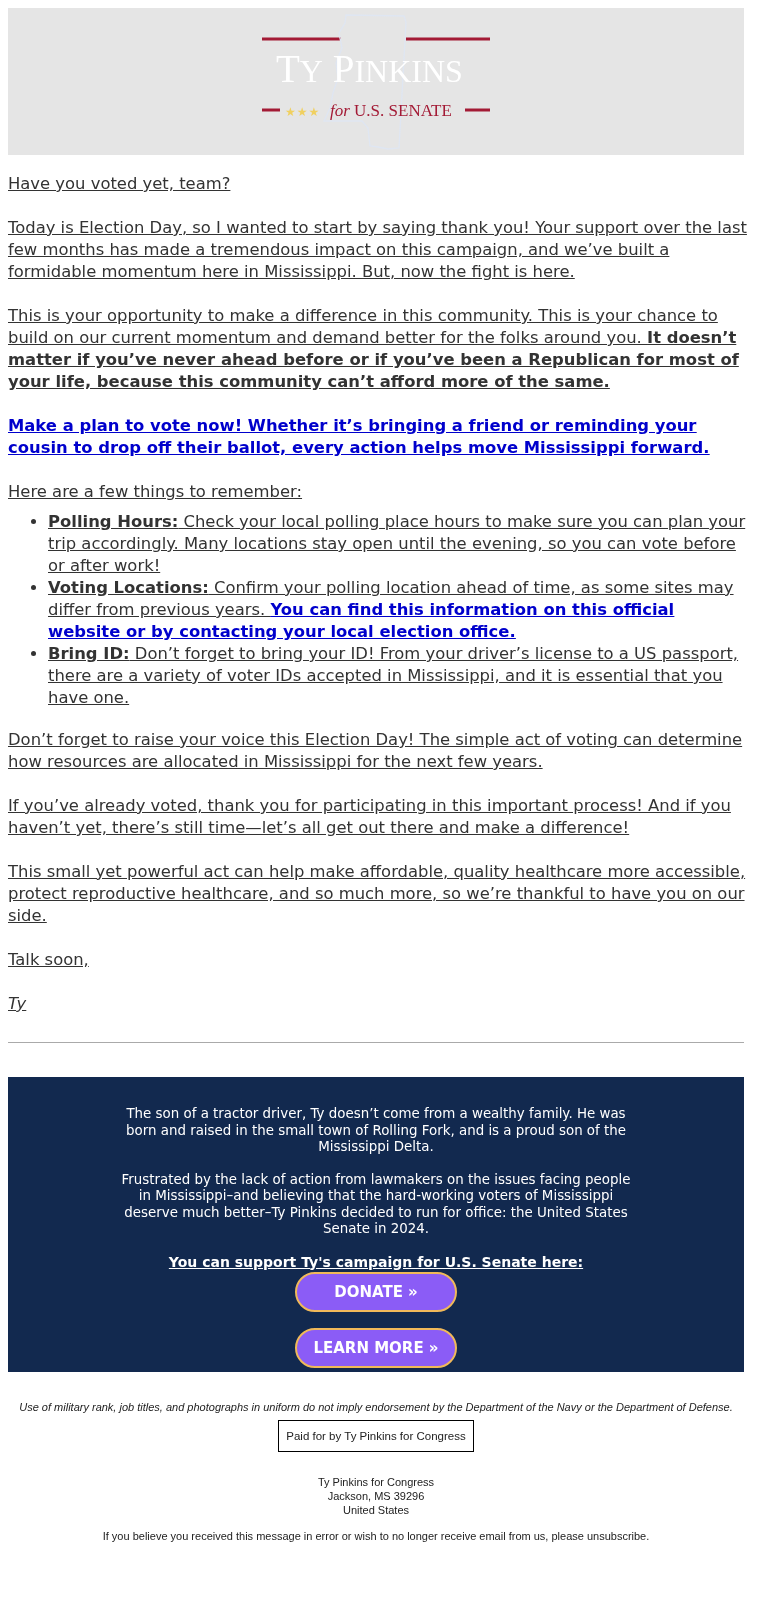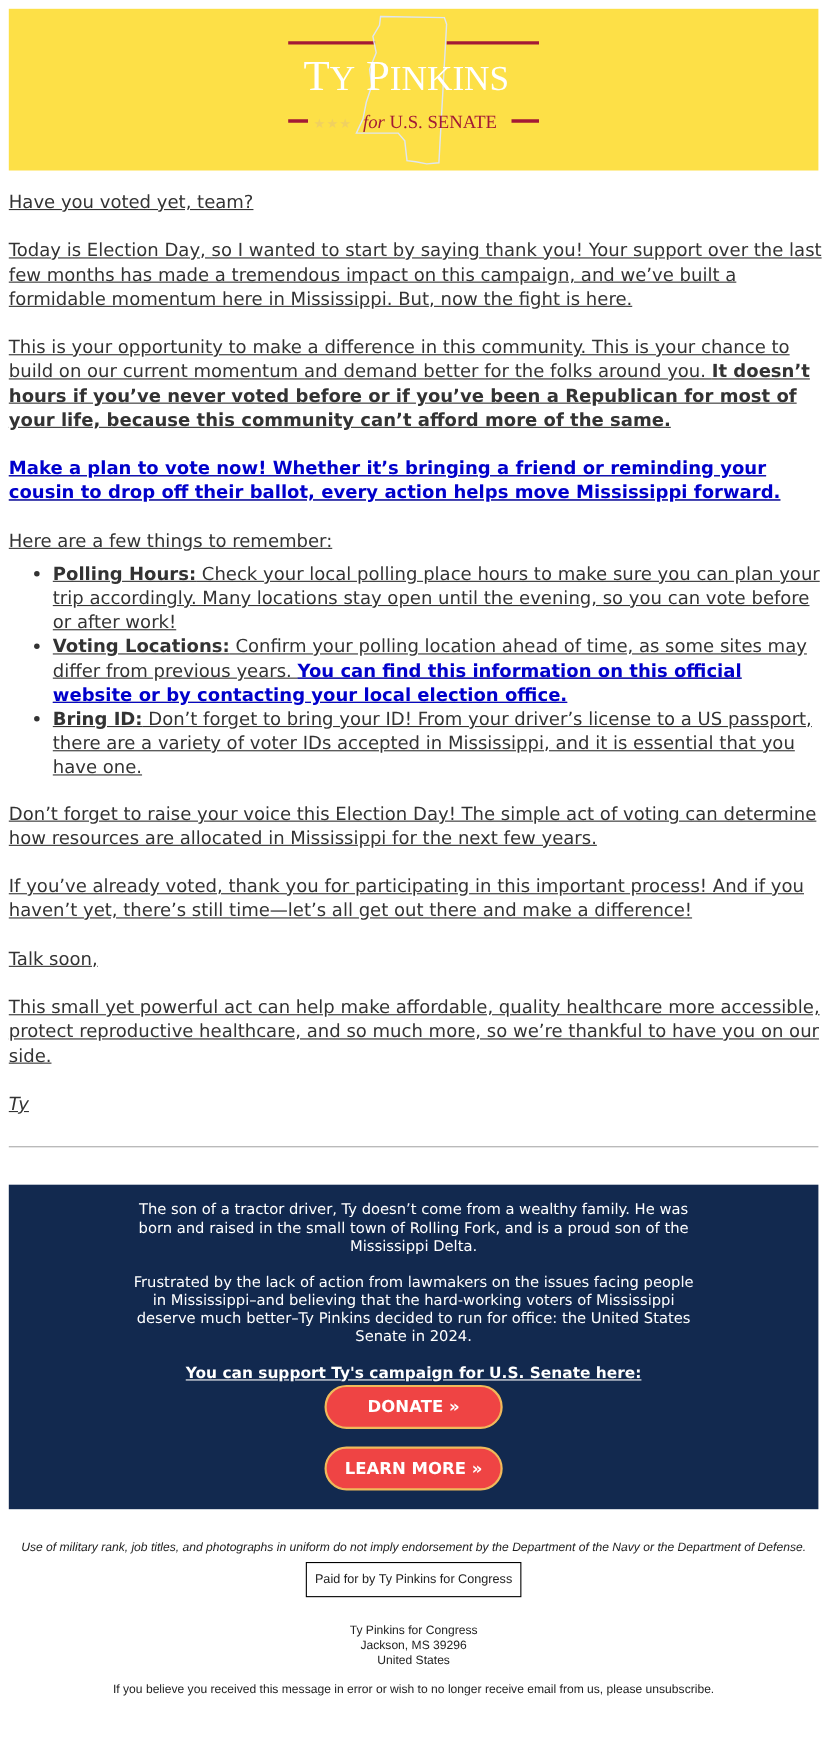--- a/index.html
+++ b/index.html
@@ -1,33 +1,33 @@
 <!DOCTYPE html>
 <html><head>
 <meta charset="utf-8">
 <style>
   * { box-sizing: border-box; }
   html, body { margin: 0; padding: 0; background: #ffffff; }
   body { width: 758px; height: 1597px; position: relative; overflow: hidden; font-family: "DejaVu Sans", sans-serif; }
-  .header { position: absolute; left: 8px; top: 8px; width: 736px; height: 147px; background: #fde047; overflow: hidden; }
+  .header { position: absolute; left: 8px; top: 8px; width: 736px; height: 147px; background: #e5e5e5; overflow: hidden; }
   .header svg { position: absolute; left: 0; top: 0; }
   .body-text { position: absolute; left: 8px; top: 173px; width: 740px; color: #333333; font-size: 16.4px; line-height: 22px; text-decoration: underline; }
   .body-text p { margin: 0 0 22px 0; }
   .body-text b { color: #333333; }
   .body-text a { color: #0000cc; font-weight: bold; text-decoration: underline; text-align: center; }
   .body-text ul { margin: 0 0 20px 0; padding-left: 40px; }
   .body-text li { margin: 0; }
   .sig { font-style: italic; }
   .divider { position: absolute; left: 8px; top: 1042px; width: 736px; height: 0; border-top: 1px solid #aaaaaa; }
   .bio { position: absolute; left: 8px; top: 1077px; width: 736px; height: 295px; background: #12294f; color: #ffffff; text-align: center; font-size: 13.4px; line-height: 16.5px; }
   .bio p { margin: 0 auto; width: 520px; }
-  .bio .p1 { padding-top: 16px; }
+  .bio .p1 { padding-top: 29px; }
   .bio .p2 { margin-top: 16px; }
   .bio .support { margin-top: 16px; font-weight: bold; text-decoration: underline; font-size: 14px; display: block; color: #ffffff; }
-  .btn { display: block; margin: 0 auto; width: 162px; height: 40px; border-radius: 20px; background: #ef4444; border: 2px solid #f0b95a; color: #ffffff; font-weight: bold; font-size: 15px; line-height: 36px; text-decoration: none; text-align: center; }
+  .btn { display: block; margin: 0 auto; width: 162px; height: 40px; border-radius: 20px; background: #8b5cf6; border: 2px solid #f0b95a; color: #ffffff; font-weight: bold; font-size: 15px; line-height: 36px; text-decoration: none; text-align: center; }
   .btn.donate { margin-top: 2px; }
   .btn.learn { margin-top: 16px; }
   .footer { position: absolute; left: 8px; top: 1400px; width: 736px; text-align: center; color: #222222; font-family: "Liberation Sans", sans-serif; font-size: 11px; line-height: 14px; }
   .disclaimer { font-style: italic; margin: 0 0 6px 0; }
   .paidfor { display: inline-block; border: 1px solid #000000; padding: 8px 7px; font-size: 11.5px; margin-bottom: 23px; }
   .address { margin: 0; }
   .unsub { margin-top: 12px; }
 </style>
 </head>
 <body>
@@ -41,32 +41,32 @@
     <path d="M338 7 L396 8 L398 14 L391 140 L380 141 L370 139 L362 138 L360 120 L354 113 L316 113 L322 100 L325 85 L330 70 L328 55 L334 40 L331 25 L337 15 Z" fill="none" stroke="#dfe6f2" stroke-width="1.3"></path>
     <text x="268" y="74" fill="#ffffff" font-family="Liberation Serif, serif" font-size="39">T<tspan font-size="32">Y</tspan> P<tspan font-size="32">INKINS</tspan></text>
     <text x="277" y="108" fill="#f0d060" font-family="DejaVu Sans, sans-serif" font-size="12" letter-spacing="1">★★★</text>
     <text x="322" y="108" fill="#a31a35" font-family="Liberation Serif, serif" font-size="17"><tspan font-style="italic">for</tspan> U.S. SENATE</text>
   </svg>
 </div>
 
 <div class="body-text">
   <p>Have you voted yet, team?</p>
   <p>Today is Election Day, so I wanted to start by saying thank you! Your support over the last few months has made a tremendous impact on this campaign, and we’ve built a formidable momentum here in Mississippi. But, now the fight is here.</p>
-  <p><span>This is your opportunity to make a difference in this community. This is your chance to build on our current momentum and demand better for the folks around you. </span><b>It doesn’t hours if you’ve never voted before or if you’ve been a Republican for most of your life, because this community can’t afford more of the same.</b></p>
+  <p><span>This is your opportunity to make a difference in this community. This is your chance to build on our current momentum and demand better for the folks around you. </span><b>It doesn’t matter if you’ve never ahead before or if you’ve been a Republican for most of your life, because this community can’t afford more of the same.</b></p>
   <p><a href="#">Make a plan to vote now! Whether it’s bringing a friend or reminding your cousin to drop off their ballot, every action helps move Mississippi forward.</a></p>
   <p style="margin-bottom:8px;">Here are a few things to remember:</p>
   <ul>
     <li><b>Polling Hours:</b><span> Check your local polling place hours to make sure you can plan your trip accordingly. Many locations stay open until the evening, so you can vote before or after work!</span></li>
     <li><b>Voting Locations:</b><span> Confirm your polling location ahead of time, as some sites may differ from previous years. </span><a href="#">You can find this information on this official website or by contacting your local election office.</a></li>
     <li><b>Bring ID:</b><span> Don’t forget to bring your ID! From your driver’s license to a US passport, there are a variety of voter IDs accepted in Mississippi, and it is essential that you have one.</span></li>
   </ul>
   <p>Don’t forget to raise your voice this Election Day! The simple act of voting can determine how resources are allocated in Mississippi for the next few years.</p>
   <p>If you’ve already voted, thank you for participating in this important process! And if you haven’t yet, there’s still time—let’s all get out there and make a difference!</p>
+  <p>This small yet powerful act can help make affordable, quality healthcare more accessible, protect reproductive healthcare, and so much more, so we’re thankful to have you on our side.</p>
   <p>Talk soon,</p>
-  <p>This small yet powerful act can help make affordable, quality healthcare more accessible, protect reproductive healthcare, and so much more, so we’re thankful to have you on our side.</p>
   <p class="sig">Ty</p>
 </div>
 
 <div class="divider"></div>
 
 <div class="bio">
   <p class="p1">The son of a tractor driver, Ty doesn’t come from a wealthy family. He was born and raised in the small town of Rolling Fork, and is a proud son of the Mississippi Delta.</p>
   <p class="p2">Frustrated by the lack of action from lawmakers on the issues facing people in Mississippi–and believing that the hard-working voters of Mississippi deserve much better–Ty Pinkins decided to run for office: the United States Senate in 2024.</p>
   <a href="#" class="support">You can support Ty's campaign for U.S. Senate here:</a>
   <a href="#" class="btn donate">DONATE »</a>

